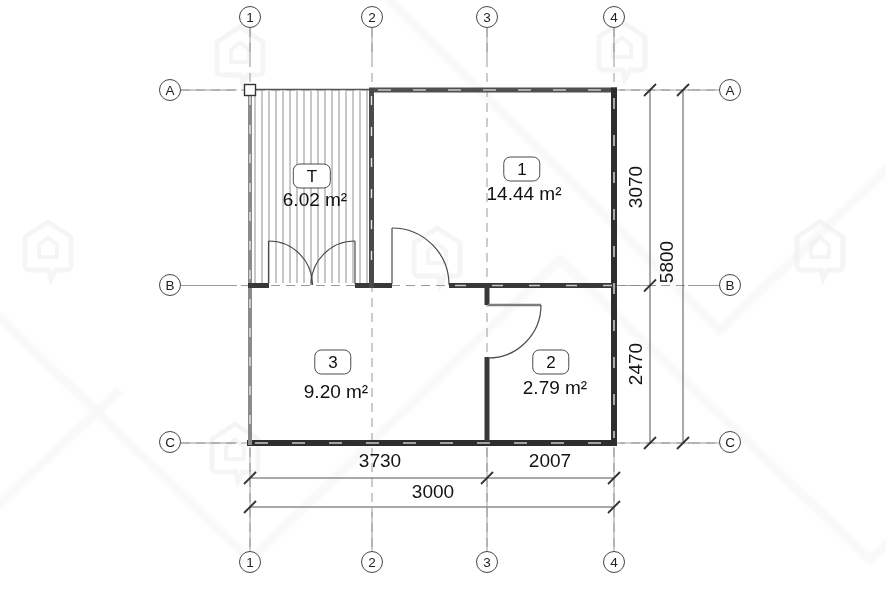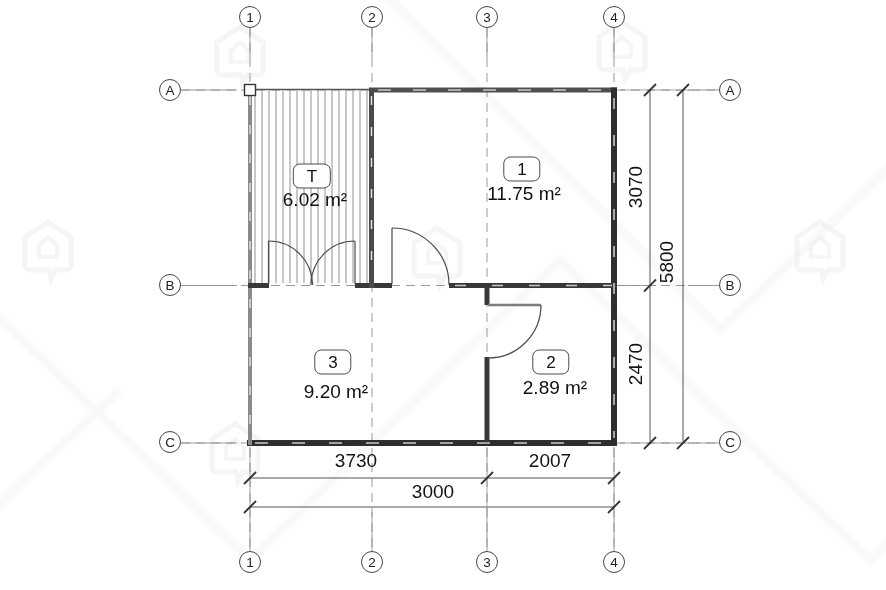--- a/index.html
+++ b/index.html
@@ -193,28 +193,28 @@
   <div class="bubble" style="left:170px;top:442px">C</div>
 
   <div class="bubble" style="left:730px;top:90px">A</div>
   <div class="bubble" style="left:730px;top:285px">B</div>
   <div class="bubble" style="left:730px;top:442px">C</div>
 
   <div class="room-tag" style="left:312px;top:176px">T</div>
   <div class="room-area" style="left:315px;top:200px">6.02 m²</div>
 
   <div class="room-tag" style="left:522px;top:169px">1</div>
-  <div class="room-area" style="left:524px;top:194px">11.75 m²</div>
+  <div class="room-area" style="left:524px;top:194px">14.44 m²</div>
 
   <div class="room-tag" style="left:333px;top:362px">3</div>
   <div class="room-area" style="left:336px;top:392px">9.20 m²</div>
 
   <div class="room-tag" style="left:551px;top:362px">2</div>
-  <div class="room-area" style="left:555px;top:388px">2.89 m²</div>
+  <div class="room-area" style="left:555px;top:388px">2.79 m²</div>
 
   <div class="dim-label vert" style="left:636px;top:187px">3070</div>
   <div class="dim-label vert" style="left:636px;top:364px">2470</div>
   <div class="dim-label vert" style="left:667px;top:262px">5800</div>
-  <div class="dim-label" style="left:356px;top:461px">3730</div>
+  <div class="dim-label" style="left:380px;top:461px">3730</div>
   <div class="dim-label" style="left:550px;top:461px">2007</div>
   <div class="dim-label" style="left:433px;top:492px">3000</div>
 
 </div>
 
 </body></html>

